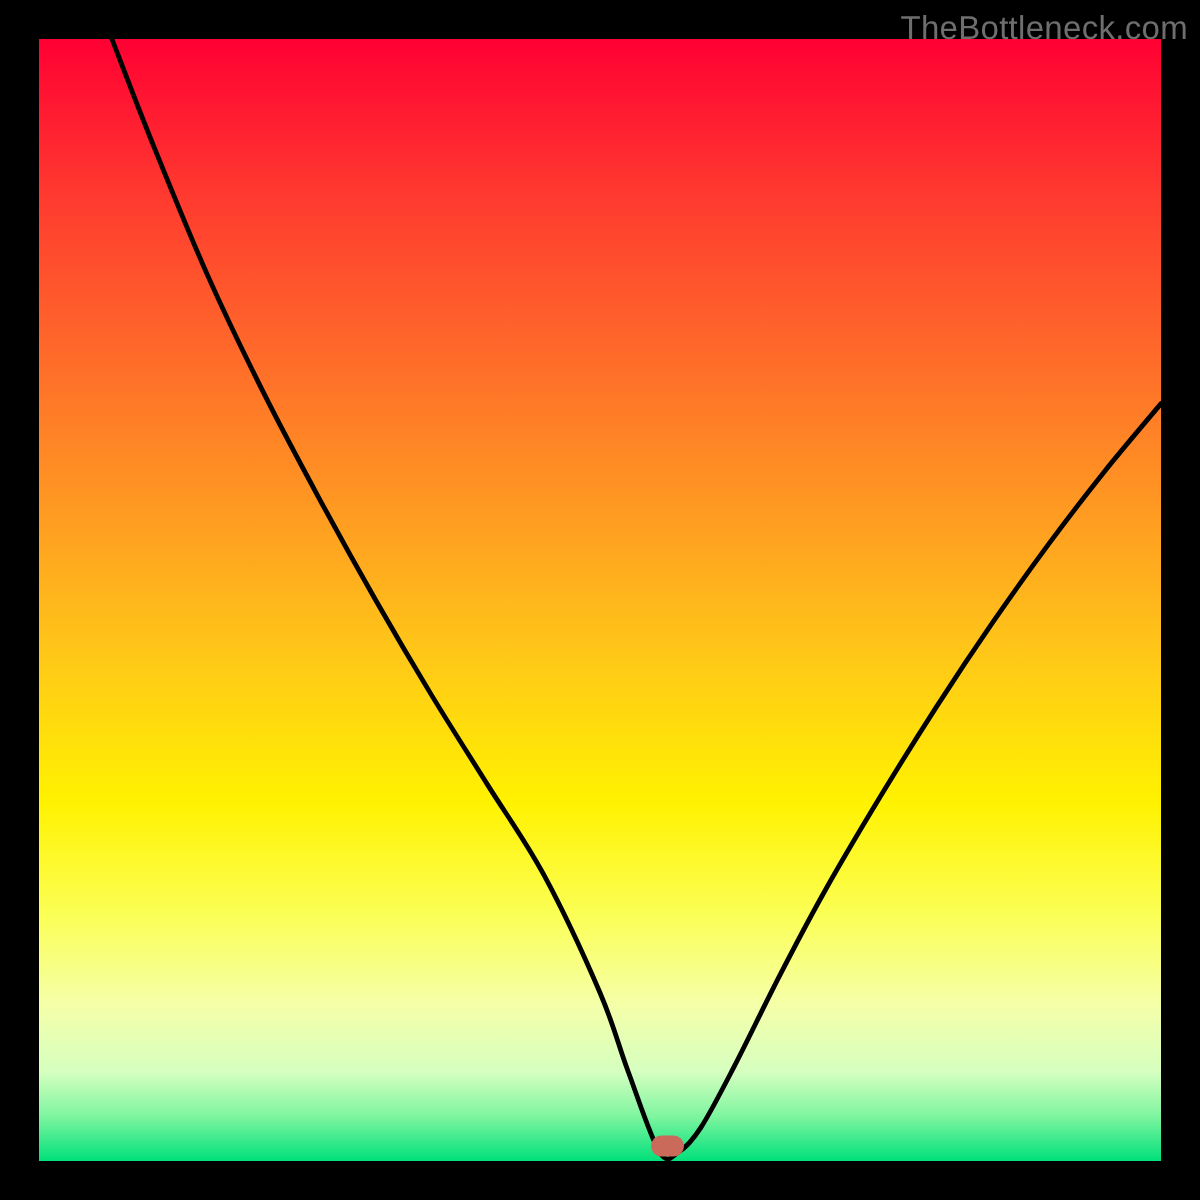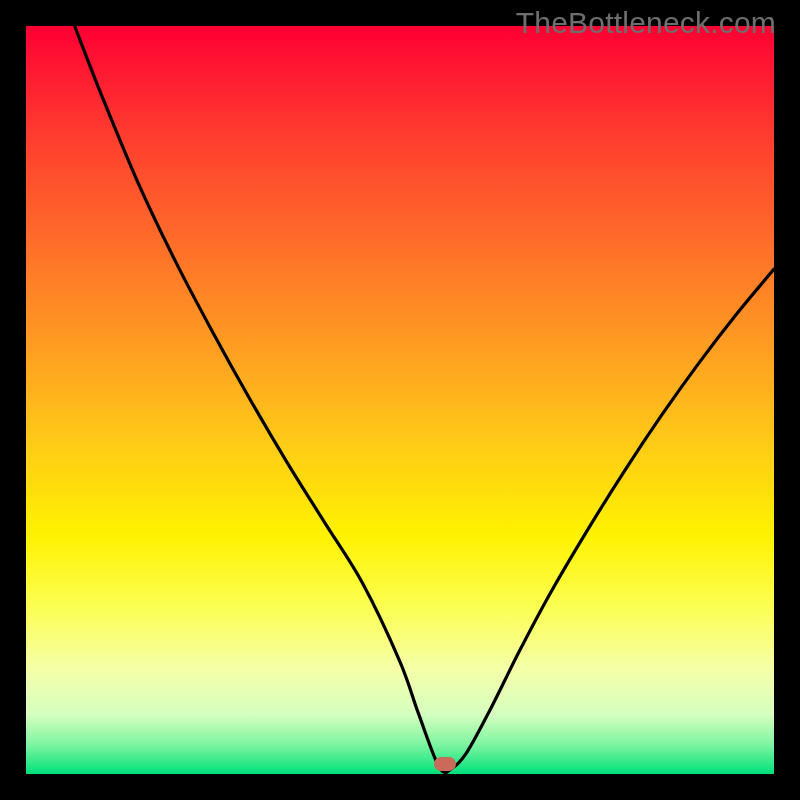--- a/index.html
+++ b/index.html
@@ -32,23 +32,23 @@
       #fff200 68%,
       #fbff55 78%,
       #f5ffa8 86%,
       #d6ffc0 92%,
       #7ff5a0 96%,
       #00e07a 100%);
   }
   .watermark {
     position: absolute;
     top: 6px;
-    right: 24px;
+    right: 8px;
     color: #6e6e6e;
-    font-size: 30px;
+    font-size: 22px;
     font-weight: 500;
     letter-spacing: 0.2px;
     user-select: none;
   }
   svg.curve {
     position: absolute;
     left: 0;
     top: 0;
     width: 748px;
     height: 748px;

